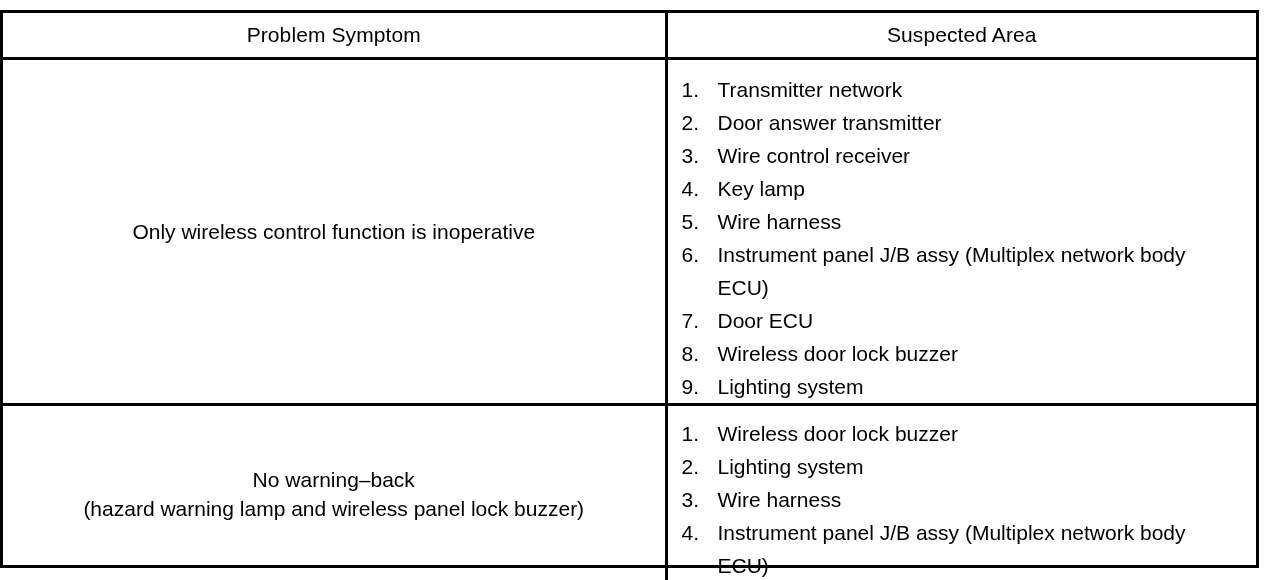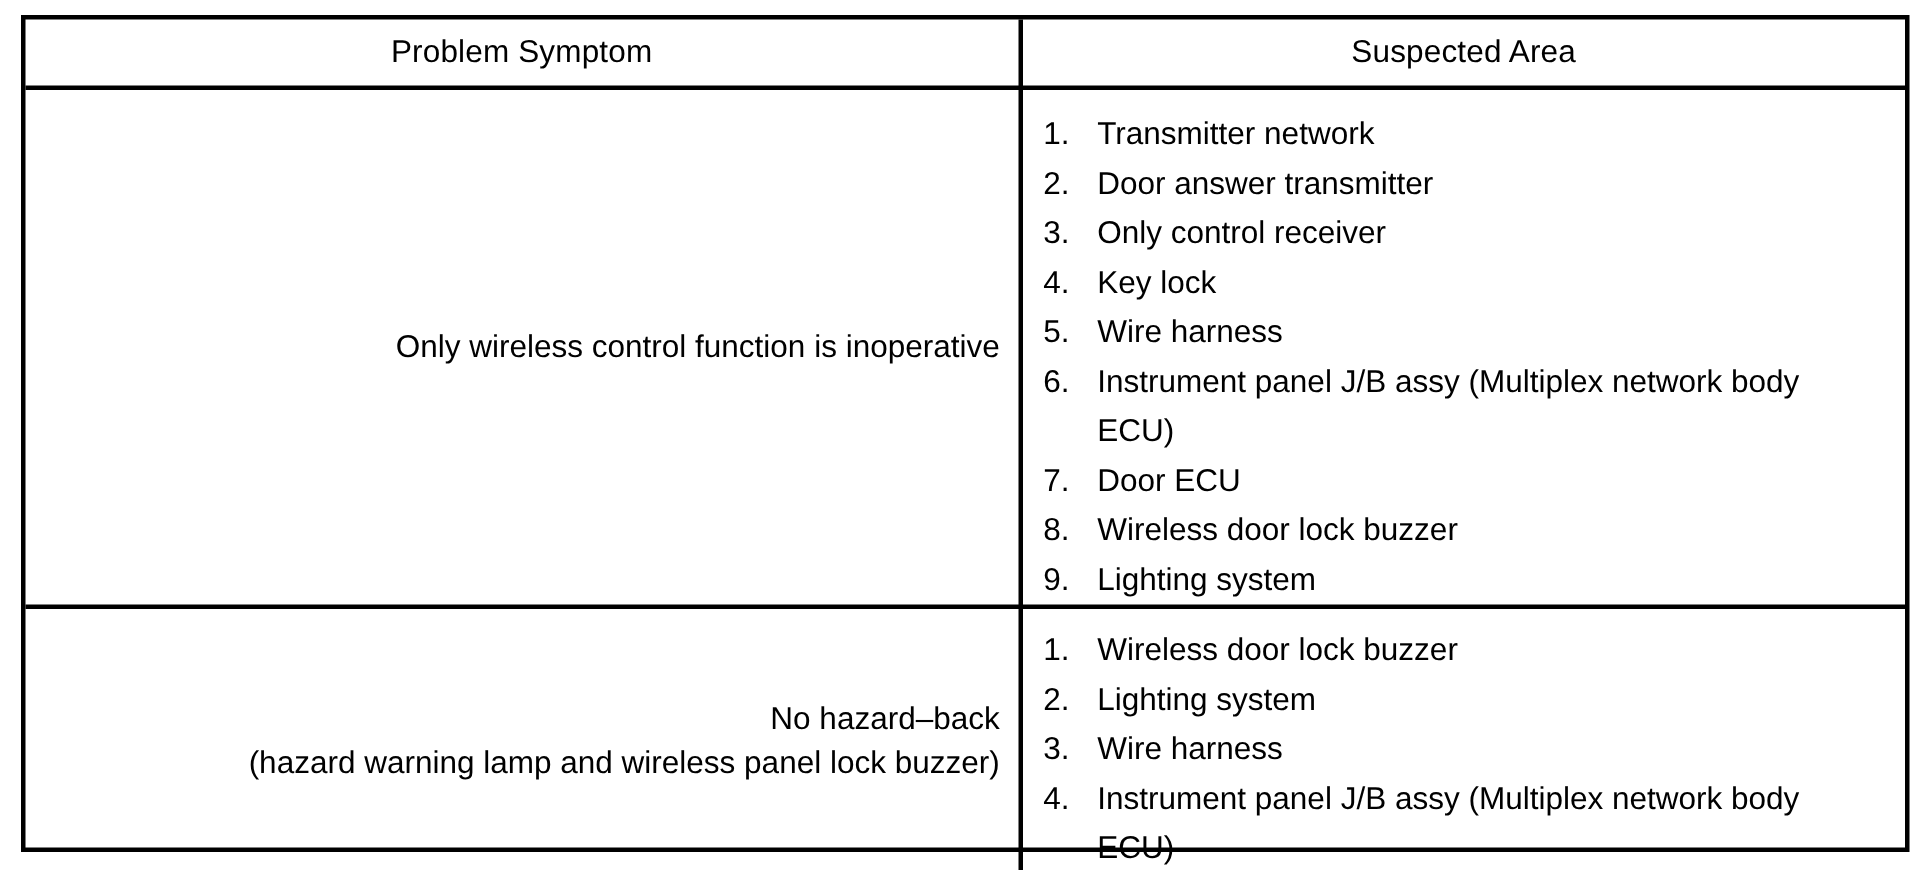--- a/index.html
+++ b/index.html
@@ -19,21 +19,21 @@
     position: relative;
     width: 1280px;
     height: 580px;
     background: #ffffff;
     overflow: hidden;
   }
 
   
   .symptom-table {
     position: absolute;
-    left: 14px;
+    left: 0;
     top: 10px;
     width: 1259px;       
     height: 558px;       
     box-sizing: border-box;
     border: 3px solid #000000;
     border-collapse: collapse;
     background: #ffffff;
   }
 
   .symptom-table table {
@@ -75,21 +75,21 @@
   .body-row-2 { height: 168px; }
 
   .body-row-1 td {
     border-bottom: 3px solid #000000;
   }
 
   td.c-symptom .symptom-text {
     padding: 0 12px 0 12px;
     font-size: 21px;
     line-height: 29px;
-    text-align: right;
+    text-align: center;
   }
   td.c-symptom .symptom-text .line { display: block; white-space: nowrap; }
 
   td.c-area {
     vertical-align: top;
   }
 
   ol.area-list {
     list-style: none;
     margin: 0;
@@ -145,25 +145,25 @@
               <li>
                 <span class="num">1.</span>
                 <span class="txt">Transmitter network</span>
               </li>
               <li>
                 <span class="num">2.</span>
                 <span class="txt">Door answer transmitter</span>
               </li>
               <li>
                 <span class="num">3.</span>
-                <span class="txt">Only control receiver</span>
+                <span class="txt">Wire control receiver</span>
               </li>
               <li>
                 <span class="num">4.</span>
-                <span class="txt">Key lock</span>
+                <span class="txt">Key lamp</span>
               </li>
               <li>
                 <span class="num">5.</span>
                 <span class="txt">Wire harness</span>
               </li>
               <li>
                 <span class="num">6.</span>
                 <span class="txt">Instrument panel J/B assy (Multiplex network body ECU)</span>
               </li>
               <li>
@@ -177,21 +177,21 @@
               <li>
                 <span class="num">9.</span>
                 <span class="txt"> Lighting system</span>
               </li>
             </ol>
           </td>
         </tr>
         <tr class="body-row-2">
           <td class="c-symptom">
             <div class="symptom-text">
-              <span class="line">No hazard–back</span>
+              <span class="line">No warning–back</span>
               <span class="line">(hazard warning lamp and wireless panel lock buzzer)</span>
             </div>
           </td>
           <td class="c-area">
             <ol class="area-list">
               <li>
                 <span class="num">1.</span>
                 <span class="txt">Wireless door lock buzzer</span>
               </li>
               <li>

